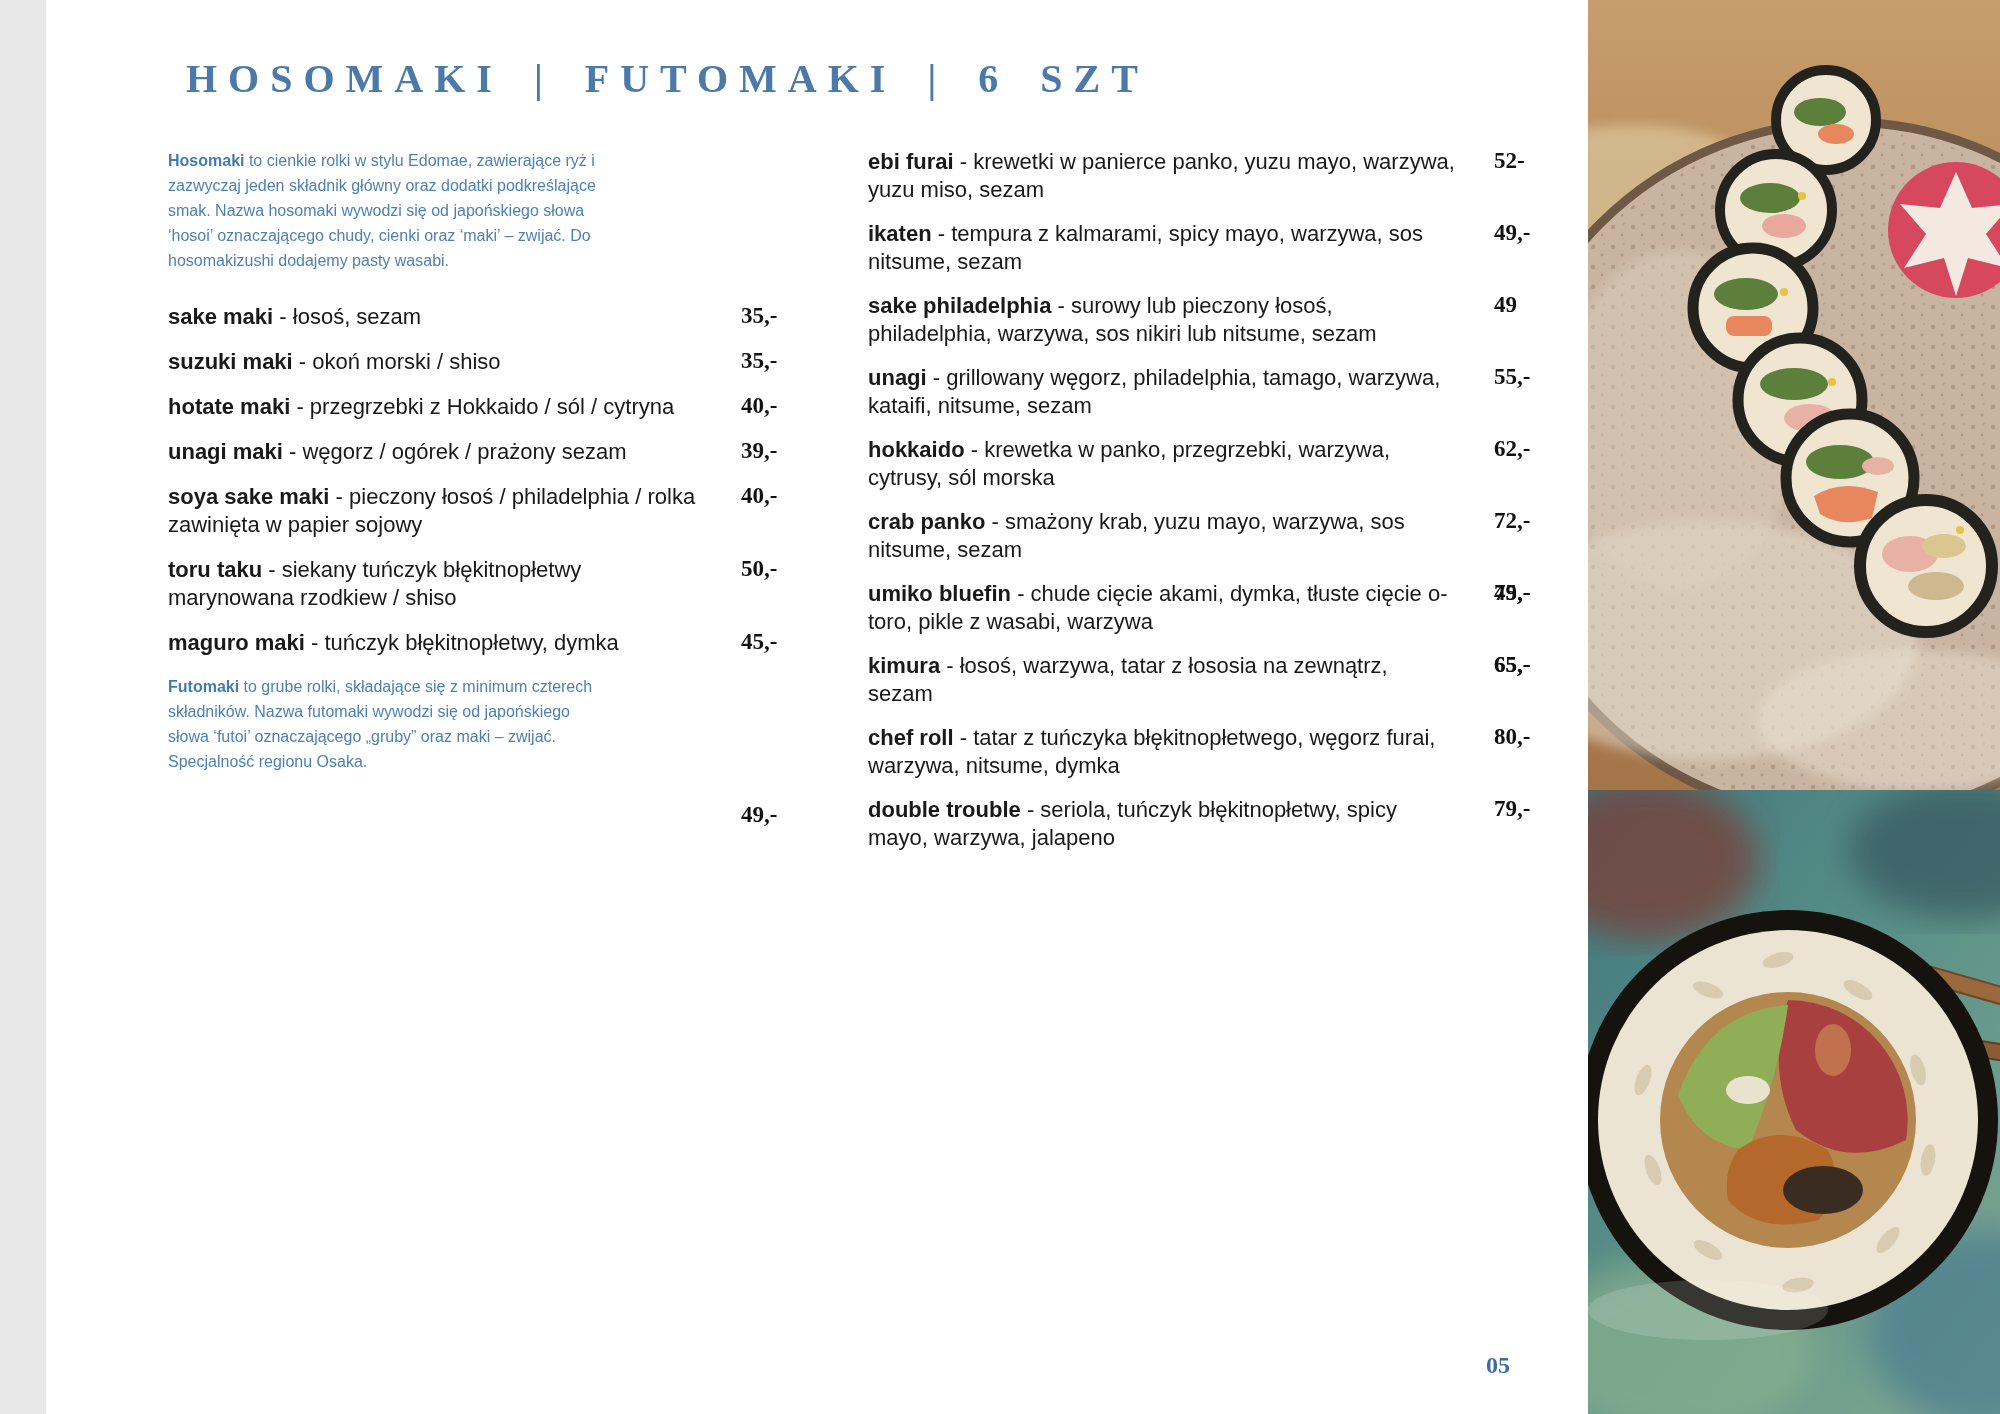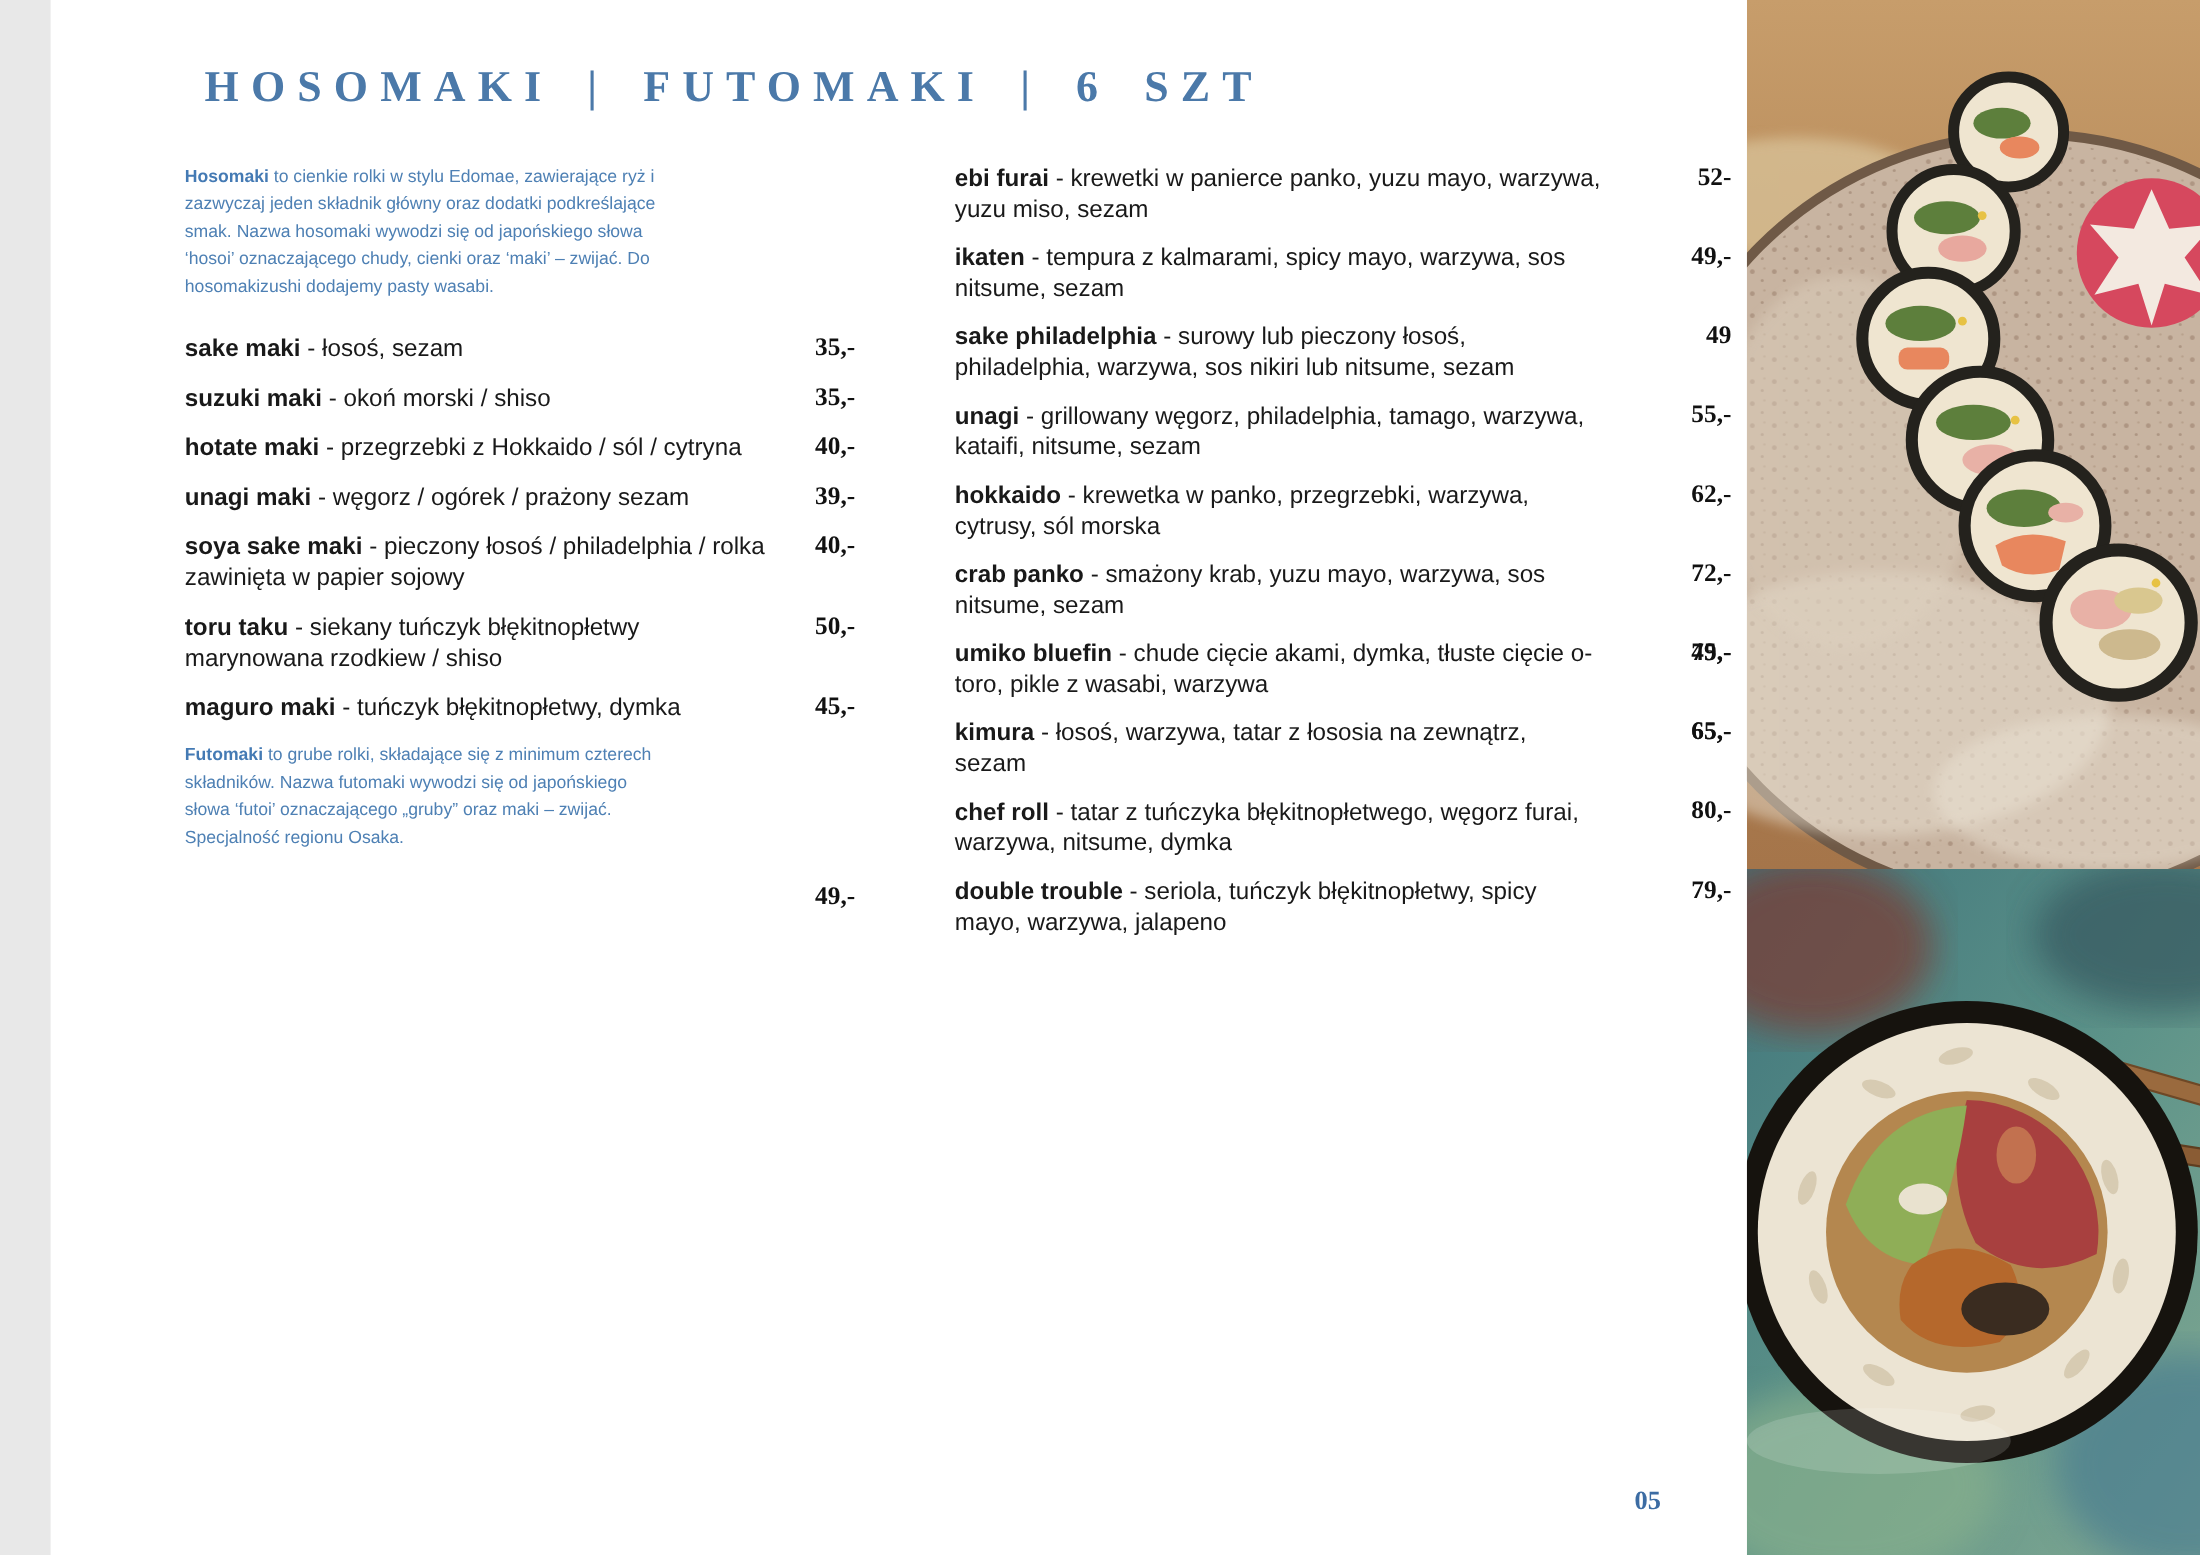--- a/index.html
+++ b/index.html
@@ -22,21 +22,21 @@
   .intro b{font-weight:700;color:#447ab4;}
   .menu-item{position:relative;margin:0 0 17px 0;}
   .col-right .menu-item{margin-bottom:16px;}
   .item-text{width:540px;font-size:22px;line-height:28px;}
   .col-right .item-text{width:590px;}
   .item-text b{font-weight:700;}
   .price{
     position:absolute;top:0;left:573px;width:80px;
     font-family:"Liberation Serif",serif;font-weight:700;font-size:23px;color:#111;
   }
-  .col-right .price{left:626px;text-align:right;}
+  .col-right .price{left:626px;}
   .futomaki-intro{margin-top:10px;margin-bottom:28px;}
   .page-number{
     position:absolute;left:1440px;top:1352px;width:72px;text-align:left;
     font-family:"Liberation Serif",serif;font-weight:700;font-size:24px;color:#3c6ca3;
   }
   .photo{position:absolute;left:1542px;width:458px;overflow:hidden;}
   .photo-top{top:0;height:790px;}
   .photo-bottom{top:790px;height:624px;}
   .photo svg{display:block;}
 </style>

